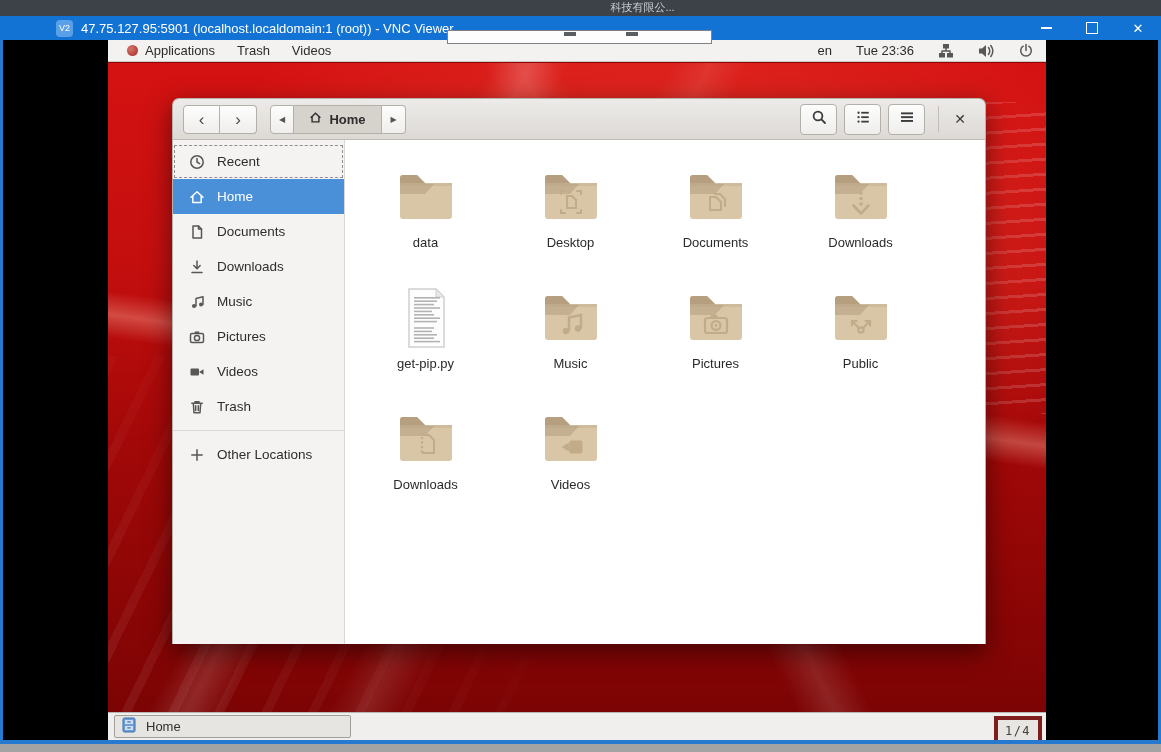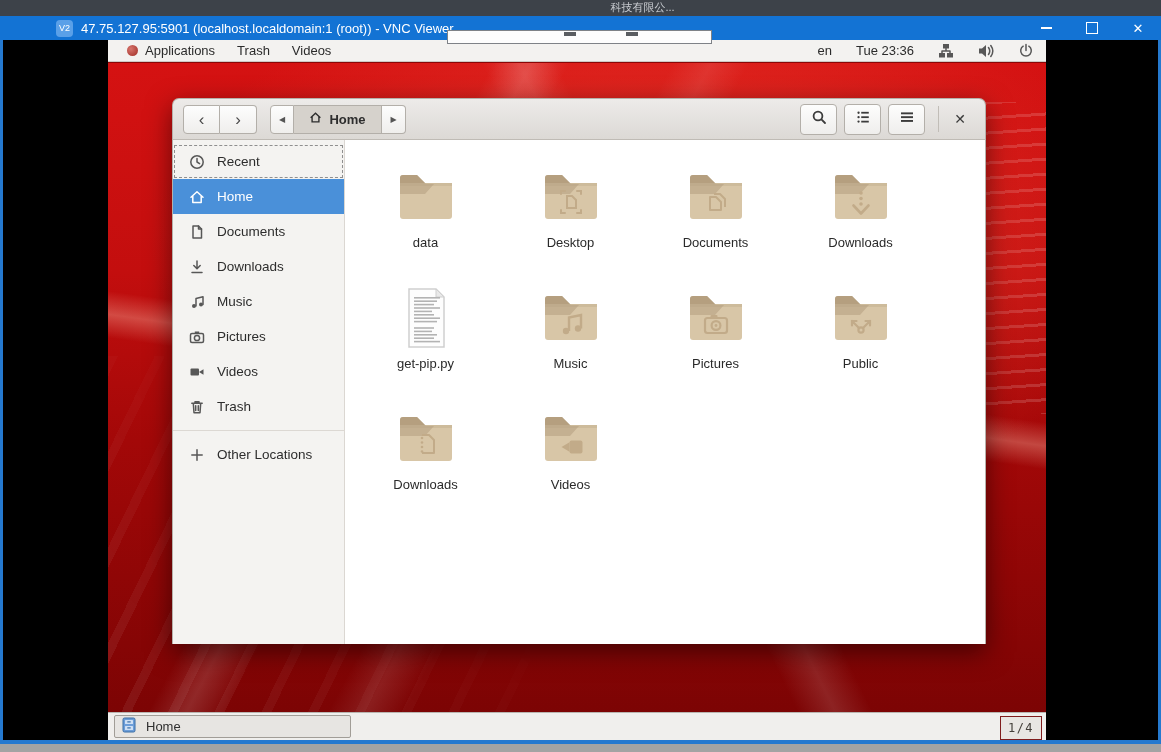--- a/index.html
+++ b/index.html
@@ -106,21 +106,21 @@
   .file-icon svg{width:64px;height:64px;}
   .file-label{margin-top:7px;font-size:13px;color:#2a2a2a;text-align:center;line-height:1.15;}
 
   
   .taskbar{position:absolute;left:0;bottom:0;width:100%;height:28px;background:#f0efed;
            border-top:1px solid #b9b5b0;box-sizing:border-box;z-index:3;}
   .task-btn{position:absolute;left:6px;top:2px;width:237px;height:23px;background:#e7e5e2;
             border:1px solid #a19d97;border-radius:2px;display:flex;align-items:center;gap:9px;
             padding-left:6px;font-size:13px;color:#2f2f2f;box-sizing:border-box;}
   .workspace{position:absolute;right:4px;top:3px;width:40px;height:22px;background:#e8e6e3;
-             border:1px solid #7f1d1d;display:flex;align-items:center;justify-content:center;
+             border:4px solid #7f1d1d;display:flex;align-items:center;justify-content:center;
              font-size:12px;color:#44403b;letter-spacing:1.5px;font-family:"DejaVu Sans Mono",monospace;}
 </style>
 </head>
 <body>
 
 <div id="stage">
 
   <div class="top-strip">
     <span>科技有限公...</span>
   </div>

